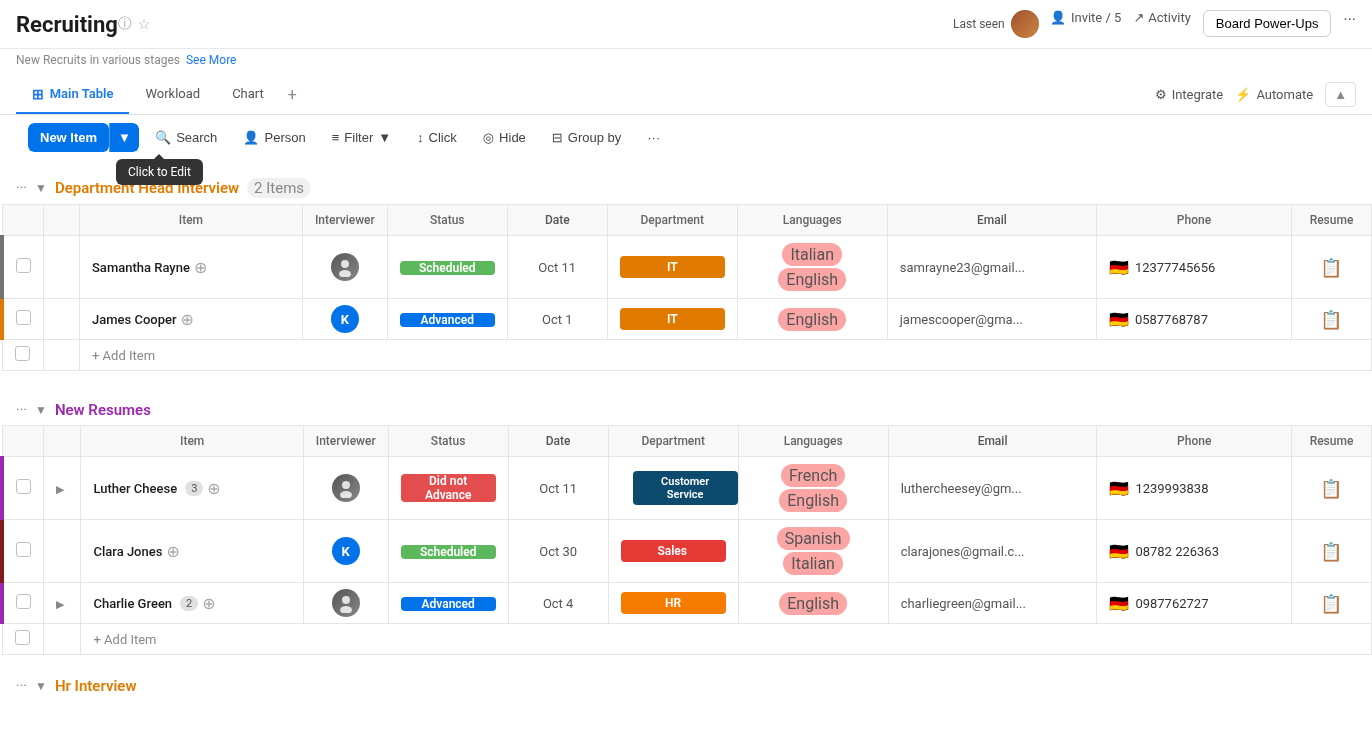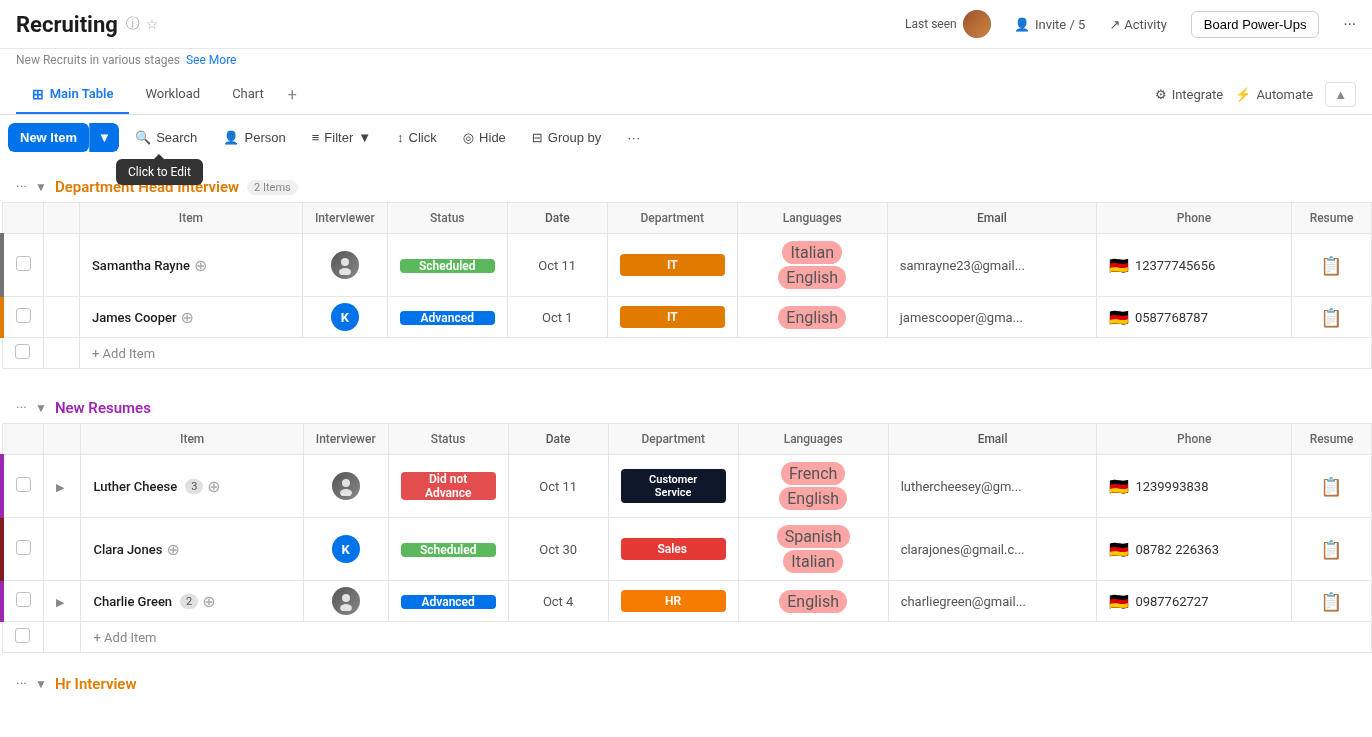--- a/index.html
+++ b/index.html
@@ -1,23 +1,23 @@
 <!DOCTYPE html>
 <html><head>
   <meta charset="utf-8">
   <style>
     * { box-sizing: border-box; margin: 0; padding: 0; }
     body { font-family: -apple-system, BlinkMacSystemFont, 'Segoe UI', Roboto, sans-serif; font-size: 13px; background: #fff; color: #333; overflow-x: hidden; }
 
     
     .top-header { display: flex; align-items: center; justify-content: space-between; padding: 10px 16px; border-bottom: 1px solid #e8e8e8; }
-    .app-title { display: flex; align-items: center; gap: 8px; }
+    .app-title { display: flex; align-items: center; }
     .app-title h1 { font-size: 22px; font-weight: 700; color: #1c1c1c; }
     .header-icons { display: flex; align-items: center; gap: 6px; color: #aaa; font-size: 14px; }
-    .header-right { display: flex; align-items: center; gap: 24px; }
+    .header-right { display: flex; align-items: flex-start; gap: 12px; }
     .last-seen { display: flex; align-items: center; gap: 6px; font-size: 12px; color: #555; }
     .avatar { width: 28px; height: 28px; border-radius: 50%; background: #888; display: flex; align-items: center; justify-content: center; overflow: hidden; }
     .avatar-img { width: 100%; height: 100%; background: linear-gradient(135deg, #a0522d, #cd853f); border-radius: 50%; }
     .invite-btn { display: flex; align-items: center; gap: 4px; font-size: 13px; color: #555; cursor: pointer; }
     .activity-btn { display: flex; align-items: center; gap: 4px; font-size: 13px; color: #555; cursor: pointer; }
     .board-power-btn { border: 1px solid #d0d0d0; border-radius: 6px; padding: 5px 12px; font-size: 13px; cursor: pointer; background: #fff; }
     .more-icon { color: #555; cursor: pointer; font-size: 16px; }
 
     
     .sub-header { display: flex; align-items: center; gap: 6px; padding: 4px 16px 8px; font-size: 12px; color: #888; }
@@ -27,37 +27,37 @@
     .tabs-bar { display: flex; align-items: center; border-bottom: 1px solid #e0e0e0; padding: 0 16px; }
     .tab { display: flex; align-items: center; gap: 6px; padding: 10px 16px; font-size: 13px; color: #555; cursor: pointer; border-bottom: 2px solid transparent; }
     .tab.active { color: #1d7af3; border-bottom: 2px solid #1d7af3; font-weight: 600; }
     .tab-icon { font-size: 14px; }
     .tab-add { padding: 10px 8px; color: #888; cursor: pointer; font-size: 16px; }
     .tabs-right { margin-left: auto; display: flex; align-items: center; gap: 12px; }
     .integrate-btn, .automate-btn { display: flex; align-items: center; gap: 5px; font-size: 13px; color: #555; cursor: pointer; }
     .collapse-btn { display: flex; align-items: center; color: #888; cursor: pointer; padding: 4px 8px; border: 1px solid #e0e0e0; border-radius: 4px; }
 
     
-    .toolbar { display: flex; align-items: center; gap: 6px; padding: 8px 8px; position: relative; }
+    .toolbar { display: flex; align-items: center; gap: 6px; padding: 8px 28px; position: relative; }
     .new-item-btn { background: #0073ea; color: #fff; border: none; border-radius: 6px; padding: 7px 12px; font-size: 13px; cursor: pointer; display: flex; align-items: center; gap: 4px; font-weight: 600; }
     .new-item-dropdown { background: #0073ea; color: #fff; border: none; border-radius: 0 6px 6px 0; padding: 7px 8px; font-size: 13px; cursor: pointer; border-left: 1px solid rgba(255,255,255,0.3); }
     .new-item-wrap { display: flex; border-radius: 6px; overflow: hidden; }
     .toolbar-btn { display: flex; align-items: center; gap: 5px; padding: 6px 10px; border: none; background: none; font-size: 13px; color: #444; cursor: pointer; border-radius: 4px; }
 
     
     .tooltip { position: absolute; top: 44px; left: 116px; background: #333; color: #fff; padding: 6px 12px; border-radius: 6px; font-size: 12px; white-space: nowrap; z-index: 100; }
     .tooltip::after { content: ''; position: absolute; top: -5px; left: 50%; transform: translateX(-50%); border-left: 5px solid transparent; border-right: 5px solid transparent; border-bottom: 5px solid #333; }
 
     
     .group-section { margin: 12px 0 0; }
     .group-header { display: flex; align-items: center; gap: 8px; padding: 6px 16px; }
     .group-toggle { cursor: pointer; color: #888; font-size: 12px; }
     .group-title { font-size: 15px; font-weight: 600; cursor: pointer; }
     .group-title.orange { color: #e07b00; }
-    .group-count { font-size: 11px; color: #888; background: #f0f0f0; border-radius: 10px; padding: 1px 7px; }
+    .group-count { font-size: 15px; color: #888; background: #f0f0f0; border-radius: 10px; padding: 1px 7px; }
 
     
     .table-wrap { overflow-x: auto; }
     table { width: 100%; border-collapse: collapse; }
     th { background: #f8f8f8; color: #666; font-weight: 500; font-size: 12px; padding: 8px 12px; border: 1px solid #e5e5e5; text-align: center; white-space: nowrap; }
     td { border: 1px solid #e5e5e5; padding: 6px 12px; vertical-align: middle; font-size: 13px; }
     .check-col { width: 36px; text-align: center; }
     .checkbox { width: 15px; height: 15px; border: 1.5px solid #c0c0c0; border-radius: 3px; display: inline-block; cursor: pointer; }
     .item-col { min-width: 160px; }
     .item-name { font-weight: 500; color: #1c1c1c; }
@@ -68,21 +68,21 @@
     .interviewer-avatar.blue { background: #0073ea; }
     .status-col { width: 120px; text-align: center; }
     .status-badge { display: inline-block; color: #fff; padding: 0 12px; border-radius: 4px; font-size: 12px; font-weight: 600; width: 100%; text-align: center; }
     .status-scheduled { background: #5cb85c; }
     .status-advanced { background: #0073ea; }
     .status-did-not-advance { background: #e44d4d; }
     .date-col { width: 100px; text-align: center; color: #555; }
     .dept-col { width: 130px; text-align: center; }
     .dept-badge { display: inline-block; color: #fff; padding: 4px 10px; border-radius: 4px; font-size: 12px; font-weight: 600; width: 100%; text-align: center; }
     .dept-it { background: #e07b00; }
-    .dept-customer { background: #0f172a; }
+    .dept-customer { background: #0c4a6e; margin-left: 12px; }
     .dept-sales { background: #e53935; padding-left: 8px; }
     .dept-hr { background: #f57c00; }
     .lang-col { width: 150px; text-align: center; }
     .lang-badge { display: inline-block; background: #fca5a5; color: #555; padding: 2px 8px; border-radius: 12px; font-size: 16px; margin: 1px; }
     .email-col { min-width: 140px; color: #555; }
     .phone-col { min-width: 140px; }
     .phone-cell { display: flex; align-items: center; gap: 6px; }
     .flag { font-size: 16px; }
     .resume-col { width: 80px; text-align: center; }
     .add-item-row td { color: #888; cursor: pointer; font-size: 13px; }

